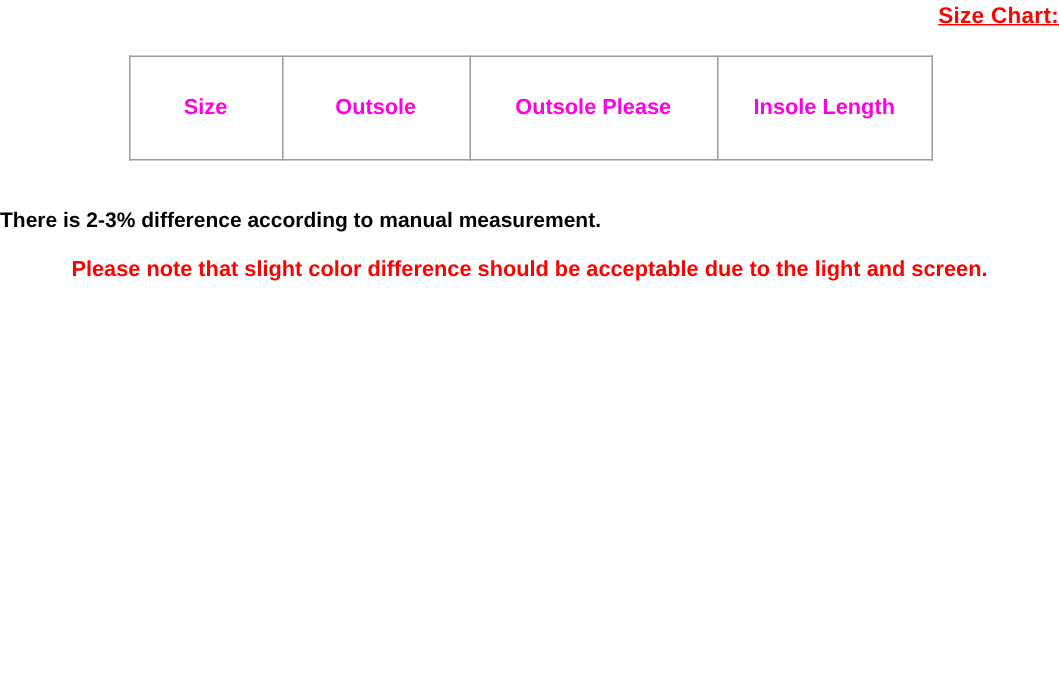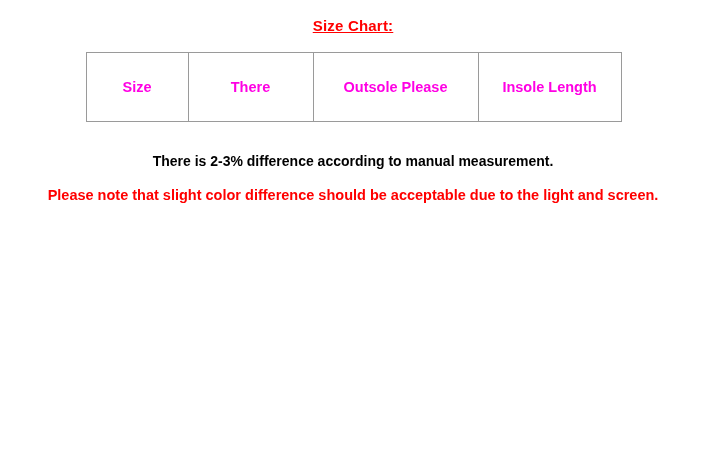--- a/index.html
+++ b/index.html
@@ -13,26 +13,26 @@
     font-family: "Liberation Sans", sans-serif;
     overflow: hidden;
   }
   .page {
     position: relative;
     width: 706px;
     height: 458px;
     box-sizing: border-box;
   }
   .title {
-    text-align: center;
+    text-align: right;
     color: #ff0000;
     font-size: 15px;
     font-weight: bold;
     text-decoration: underline;
-    margin-top: 17px;
+    margin-top: 2px;
     letter-spacing: 0.2px;
   }
   .table-wrap {
     margin: 18px auto 0 auto;
     width: 535px;
   }
   table.size-chart {
     border-collapse: collapse;
     width: 100%;
     table-layout: fixed;
@@ -52,21 +52,20 @@
     font-size: 14.5px;
     height: 69px;
   }
   col.c1 { width: 102px; }
   col.c2 { width: 125px; }
   col.c3 { width: 165px; }
   col.c4 { width: 143px; }
 
   .notes {
     margin-top: 30px;
-    text-align: center;
   }
   .note-line {
     color: #000000;
     font-size: 14px;
     font-weight: bold;
     line-height: 19px;
   }
   .warning {
     margin-top: 16px;
     text-align: center;
@@ -86,21 +85,21 @@
     <table class="size-chart">
       <colgroup>
         <col class="c1">
           <col class="c2">
           <col class="c3">
           <col class="c4">
       </colgroup>
       <thead>
         <tr>
           <th>Size</th>
-          <th>There</th>
+          <th>Outsole</th>
           <th>Outsole Please</th>
           <th>Insole Length</th>
         </tr>
       </thead>
       <tbody>
       </tbody>
     </table>
   </div>
 
   <div class="notes">

